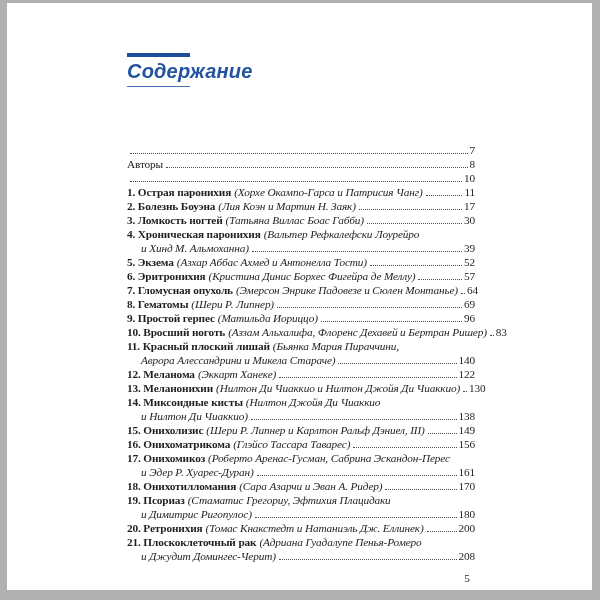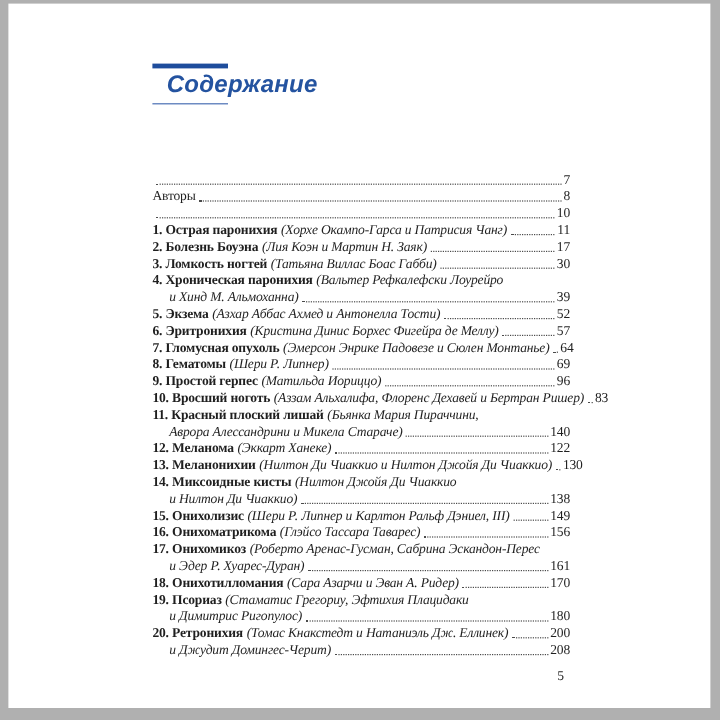--- a/index.html
+++ b/index.html
@@ -24,21 +24,21 @@
     width: 63px; height: 4px;
     background: #1e4d9c;
   }
   .page-title {
     font-family: "Liberation Sans", sans-serif;
     font-style: italic;
     font-weight: 600;
     font-size: 20px;
     line-height: 23px;
     color: #2453a0;
-    margin: 3px 0 3px 12px;
+    margin: 3px 0 3px 0;
     letter-spacing: 0.2px;
   }
   .header-rule {
     width: 63px; height: 1px;
     background: #4a6fb4;
   }
   
   .toc {
     margin-top: 56px;
     font-size: 11.3px;
@@ -232,20 +232,24 @@
           <span class="leader"></span>
           <span class="pnum">180</span>
         </div>
         <div class="toc-row">
           <span class="lbl">20. Ретронихия</span>
           <span class="auth">(Томас Кнакстедт и Натаниэль Дж. Еллинек)</span>
           <span class="leader"></span>
           <span class="pnum">200</span>
         </div>
         <div class="toc-row">
+          <span class="lbl">21. Плоскоклеточный рак</span>
+          <span class="auth">(Адриана Гуадалупе Пенья-Ромеро</span>
+        </div>
+        <div class="toc-row">
           <span class="indent"></span>
           <span class="auth">и Джудит Домингес-Черит)</span>
           <span class="leader"></span>
           <span class="pnum">208</span>
         </div>
       </div>
 
     <div class="folio">5</div>
 
   </div>

